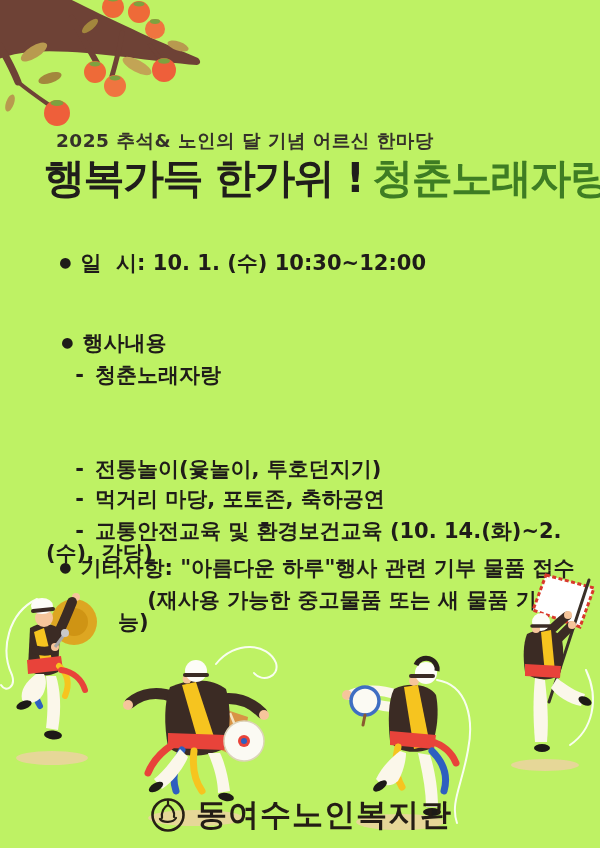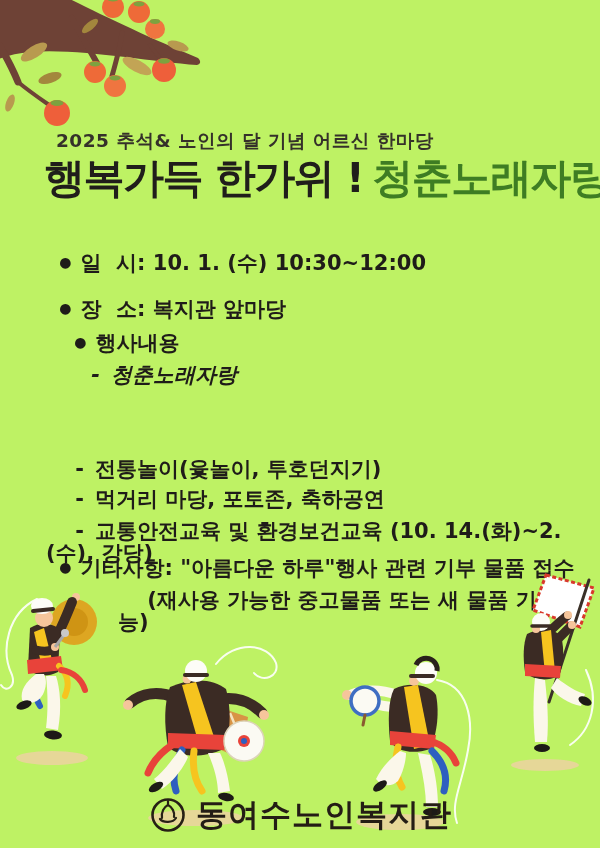--- a/index.html
+++ b/index.html
@@ -24,22 +24,22 @@
   }
   .title .main{color:#201e1b;}
   .title .accent{color:#3e7d23;margin-left:9px;}
   
   .ln{position:absolute;font-size:21px;font-weight:700;line-height:22px;color:#1f1c19;white-space:pre-wrap;}
   .ln .b{font-size:14px;margin-right:9px;position:relative;top:-3px;}
   .ln .d{margin-right:11px;font-weight:800;}
   .ln .red{color:#e8251d;}
   .l-datetime{left:30px;top:230px;}
   .l-place{left:30px;top:276px;}
-  .l-events{left:45px;top:310px;text-align:center;}
-  .l-song{left:62px;top:342px;font-style:italic;}
+  .l-events{left:32px;top:310px;text-align:center;}
+  .l-song{left:46px;top:342px;}
   .l-recruit{left:64px;top:374px;}
   .l-prelim{left:64px;top:406px;}
   .l-games{left:46px;top:436px;}
   .l-food{left:46px;top:466px;}
   .l-edu{left:46px;top:498px;}
   .l-etc1{left:30px;top:535px;}
   .l-etc2{left:118px;top:567px;}
   
   .ground{position:absolute;left:0;top:555px;width:600px;height:293px;overflow:visible;}
   .dancer{position:absolute;overflow:visible;}
@@ -108,23 +108,20 @@
     </g>
   </svg>
 
   <div class="subtitle">2025 추석&amp; 노인의 달 기념 어르신 한마당</div>
   <div class="title">
     <span class="main">행복가득 한가위 !</span><span class="accent">청춘노래자랑!</span>
   </div>
 
   <div class="ln l-datetime">
     <span class="b">●</span><span class="t">일  시: 10. 1. (수) 10:30~12:00</span>
-  </div>
-  <div class="ln l-place">
-    <span class="b">●</span><span class="t">장  소: 복지관 앞마당</span>
   </div>
   <div class="ln l-events">
     <span class="b">●</span><span class="t">행사내용</span>
   </div>
   <div class="ln l-song">
     <span class="d">-</span><span class="t">청춘노래자랑</span>
   </div>
   <div class="ln l-food">
     <span class="d">-</span><span class="t">먹거리 마당, 포토존, 축하공연</span>
   </div>

